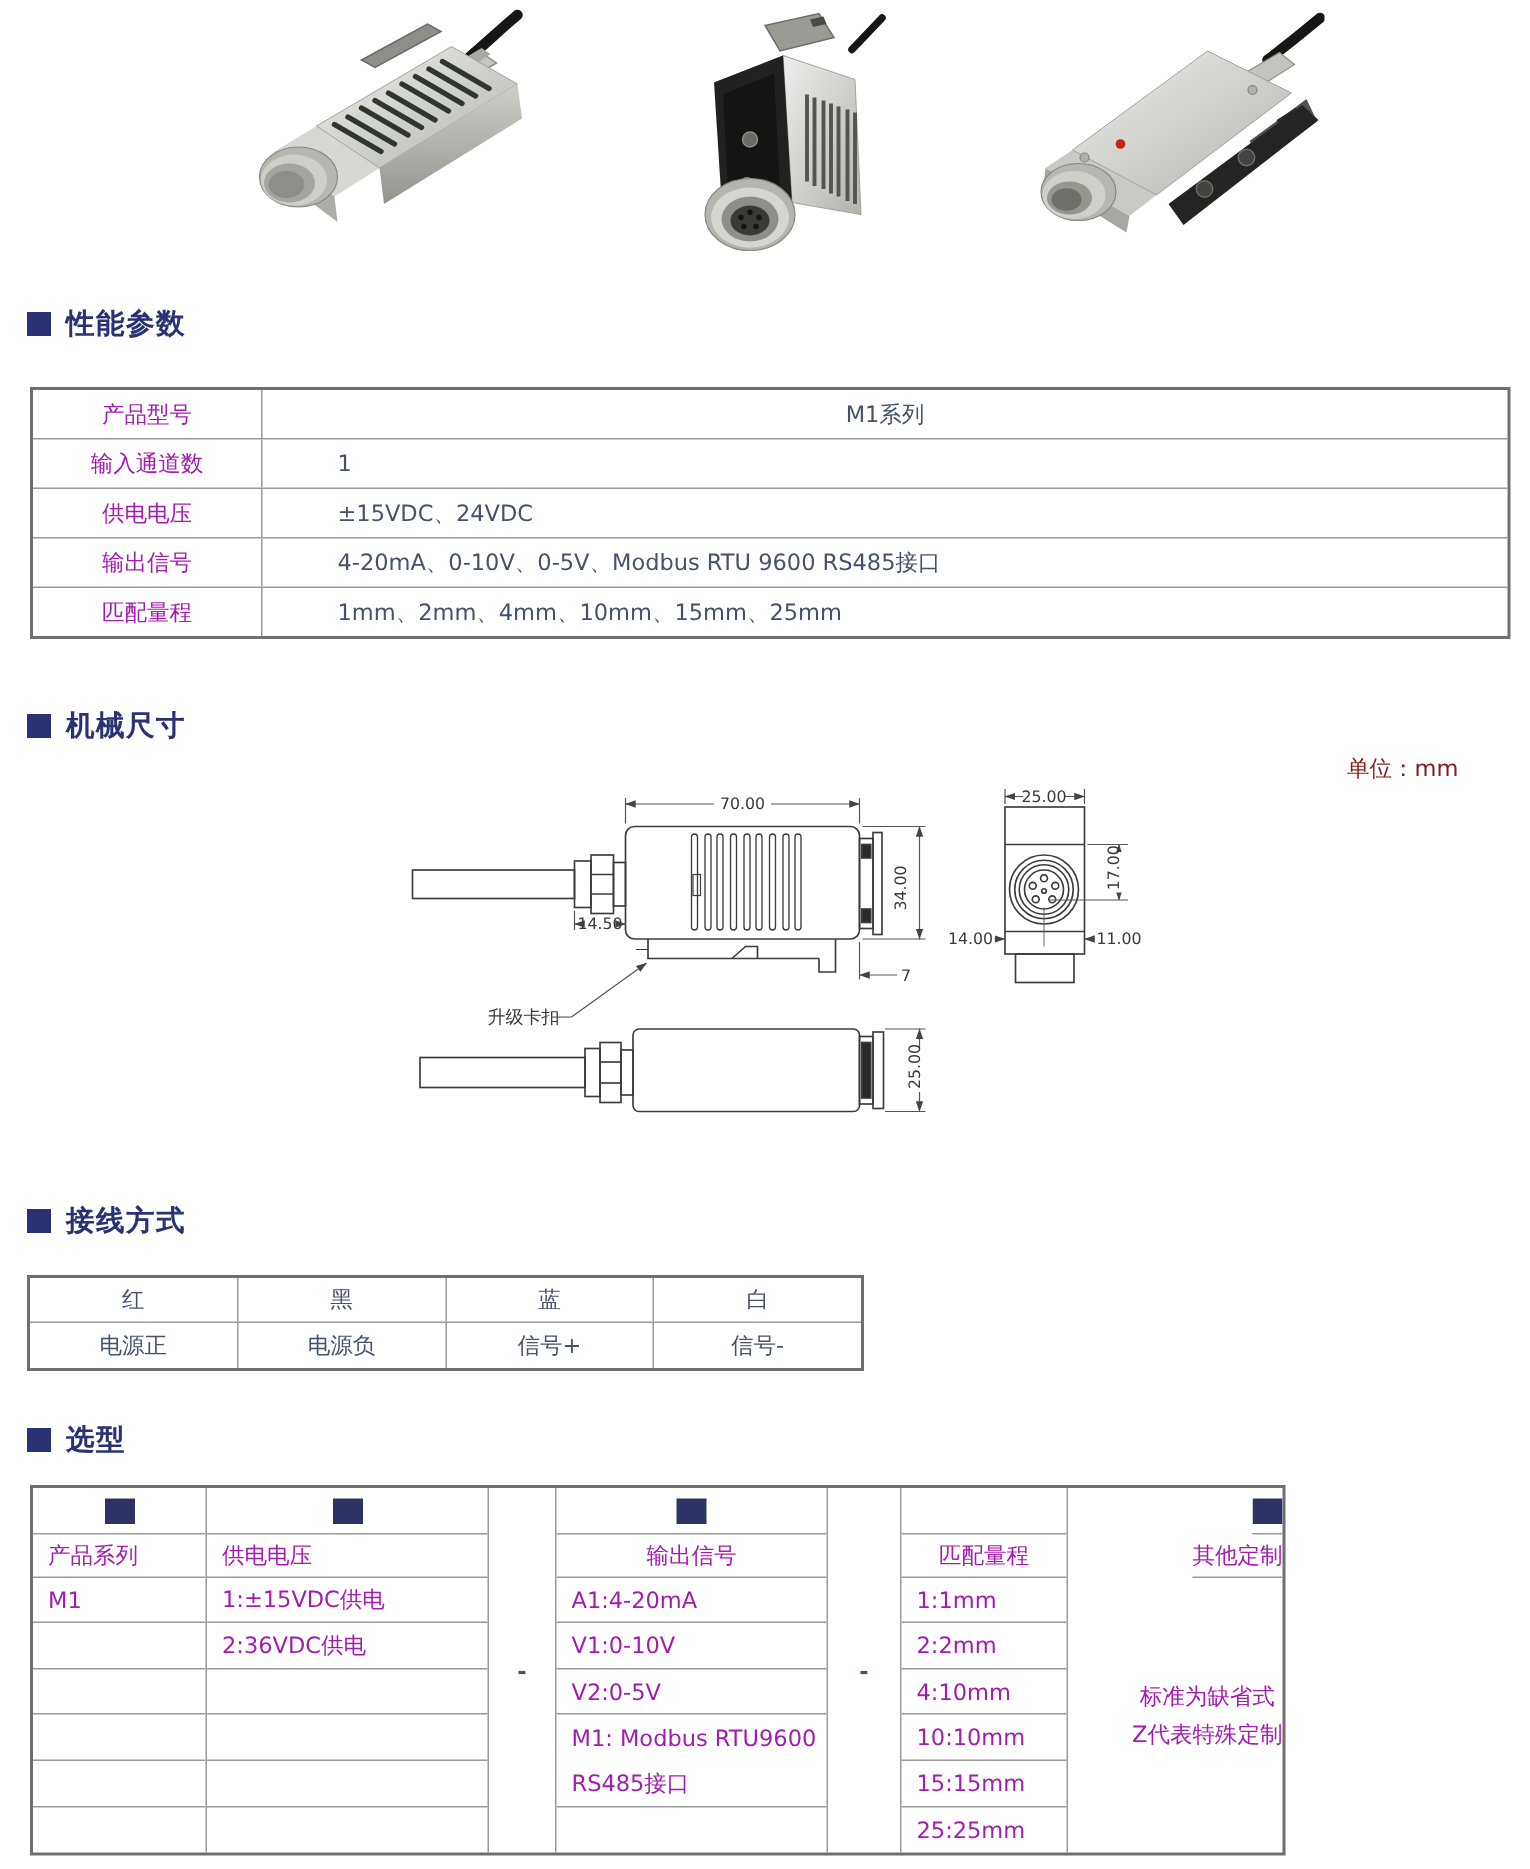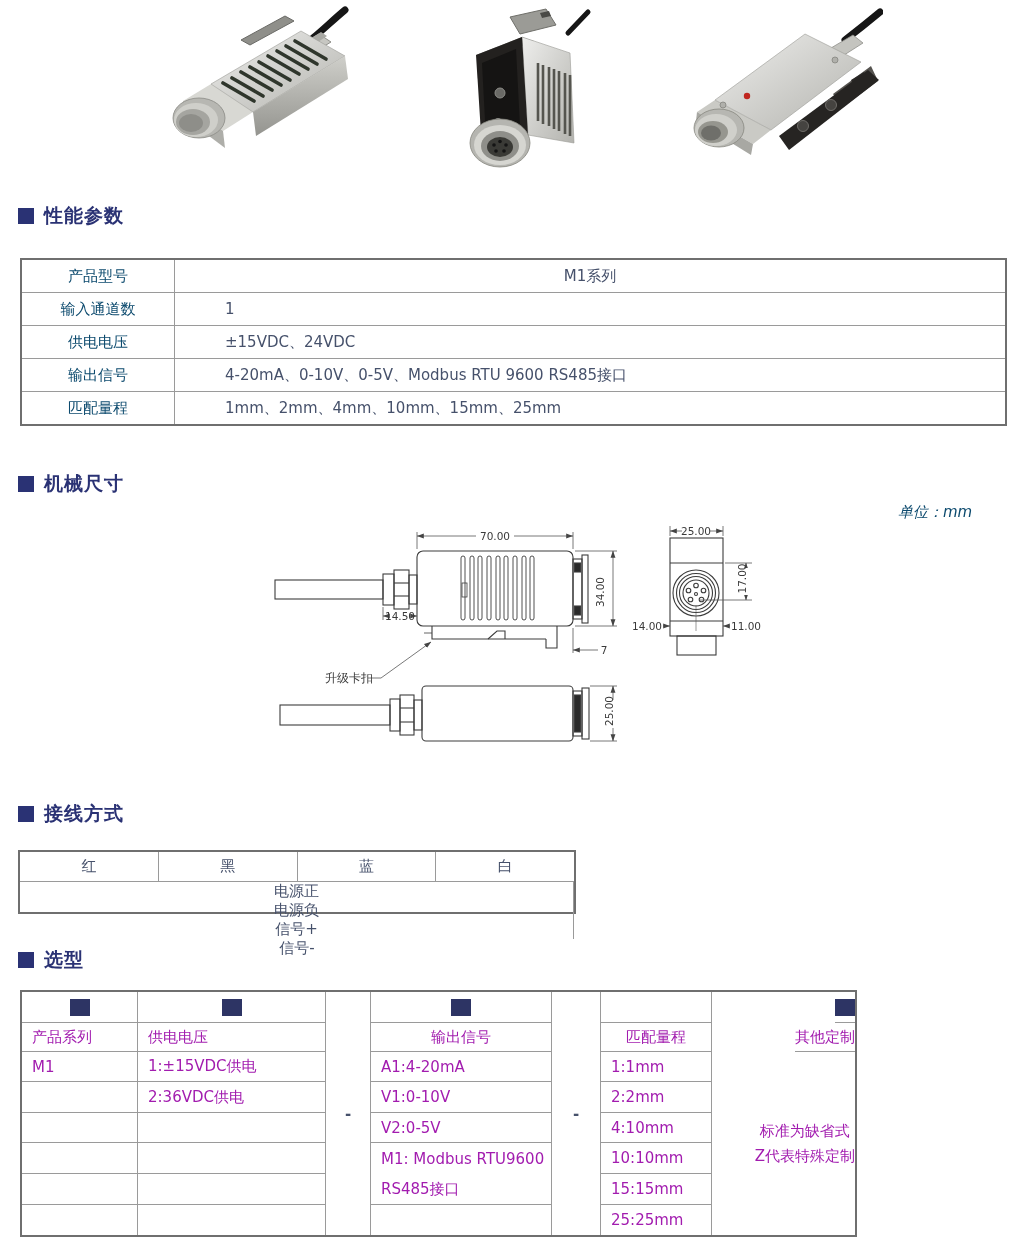--- a/index.html
+++ b/index.html
@@ -11,33 +11,33 @@
   .heading .sq-h{width:16px;height:16px;background:#2a3274;flex:0 0 auto;}
 
   
   .photo{position:absolute;}
 
   
   .p-table{position:absolute;left:20px;top:258px;width:983px;border:2px solid #6f6f6f;background:#fff;}
   .p-row{display:flex;height:32px;border-bottom:1px solid #9a9a9a;}
   .p-row:last-child{border-bottom:none;}
   .p-label{width:152px;flex:0 0 auto;border-right:1px solid #9a9a9a;display:flex;align-items:center;
-           justify-content:center;color:#0c4a6e;font-size:15px;}
+           justify-content:center;color:#a21caf;font-size:15px;}
   .p-value{flex:1;display:flex;align-items:center;padding-left:50px;color:#46516b;font-size:15px;}
   .p-value.center{justify-content:center;padding-left:0;}
 
-  .unit-label{position:absolute;left:898px;top:503px;font-size:15px;color:#0c4a6e;font-style:italic;}
+  .unit-label{position:absolute;left:898px;top:503px;font-size:15px;color:#7f1d1d;}
 
   .drawing{position:absolute;left:0;top:523px;}
 
   
   .w-table{position:absolute;left:18px;top:850px;width:554px;border:2px solid #6f6f6f;background:#fff;}
   .w-row{display:flex;height:29px;}
   .w-row.first{border-bottom:1px solid #9a9a9a;}
-  .w-row.second{height:30px;flex-direction:column;}
+  .w-row.second{height:30px;}
   .w-cell{flex:1;border-right:1px solid #9a9a9a;display:flex;align-items:center;justify-content:center;
           color:#46516b;font-size:15px;}
   .w-cell:last-child{border-right:none;}
 
   
   .sel-table{position:absolute;left:20px;top:990px;display:flex;border:2px solid #6f6f6f;background:#fff;}
   .sel-col{display:flex;flex-direction:column;border-right:1px solid #9a9a9a;}
   .sel-col:last-child{border-right:none;align-items:flex-end;}
   .sel-cell{box-sizing:border-box;border-bottom:1px solid #9a9a9a;display:flex;align-items:center;
             color:#a21caf;font-size:15px;overflow:hidden;white-space:nowrap;}

